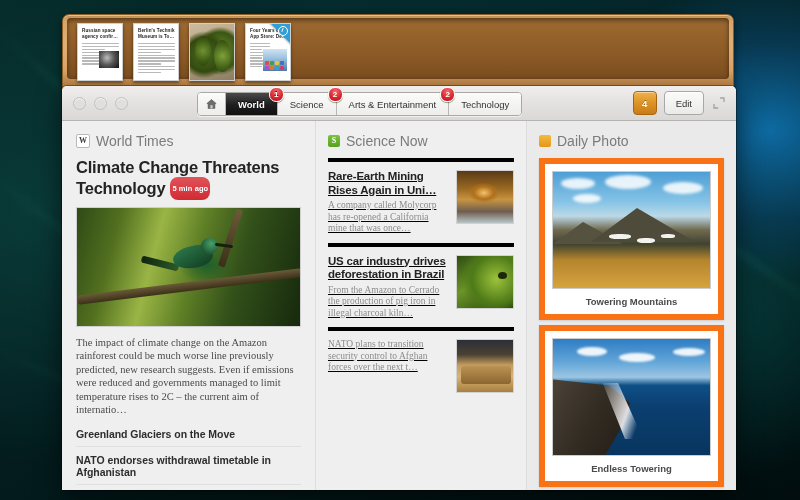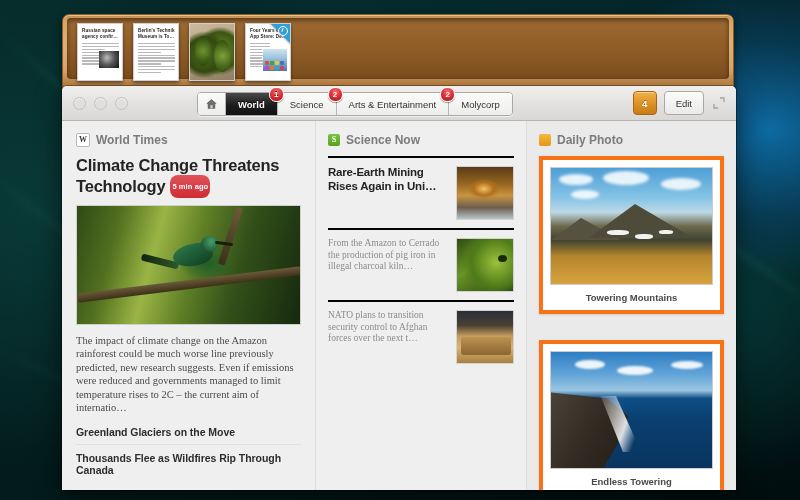--- a/index.html
+++ b/index.html
@@ -121,21 +121,21 @@
   .col{position:relative;height:370px;box-sizing:border-box;overflow:hidden;}
   #col-left{width:253px;padding:12px 14px 0 14px;}
   #col-mid{width:212px;padding:12px 12px 0 12px;border-left:1px solid #dcdcdc;border-right:1px solid #dcdcdc;}
   #col-right{width:209px;padding:12px 12px 0 12px;background:#ebeaea;}
   .src-head{display:flex;align-items:center;gap:6px;margin-bottom:9px;}
   .src-icon{width:12px;height:12px;border-radius:2px;font-size:8px;font-weight:bold;color:#fff;
             display:flex;align-items:center;justify-content:center;line-height:1;}
   .src-icon.wt{background:#fff;border:1px solid #b9b9b9;color:#3a3a3a;font-family:"Liberation Serif",serif;font-size:8px;}
   .src-icon.sn{background:linear-gradient(180deg,#7dc142 0%,#58a21f 100%);font-family:"Liberation Serif",serif;}
   .src-icon.dp{background:linear-gradient(180deg,#f5b93e 0%,#e39718 100%);}
-  .src-name{font-size:12px;font-weight:bold;color:#7b7b7b;}
+  .src-name{font-size:14px;font-weight:normal;color:#7b7b7b;}
   
   .lead-title{
     font-size:16.5px;font-weight:bold;color:#232323;line-height:19px;
     letter-spacing:-.2px;margin:0 0 7px 0;
   }
   .time-badge{
     display:inline-block;vertical-align:3px;margin-left:5px;
     background:linear-gradient(180deg,#e2535a 0%,#cf2b33 100%);
     color:#fff;font-size:7.5px;font-weight:bold;border-radius:8px;padding:2px 2px;
     letter-spacing:.1px;
@@ -155,42 +155,42 @@
   .bird-beak{position:absolute;left:138px;top:36px;width:18px;height:3px;background:#15210f;border-radius:2px;transform:rotate(8deg);}
   .bird-tail{position:absolute;left:64px;top:52px;width:38px;height:7px;background:linear-gradient(90deg,#11240e,#2c5a2a);border-radius:3px;transform:rotate(14deg);}
   .lead-body{font-family:"Liberation Serif",serif;font-size:10.5px;color:#4a4a4a;line-height:13.4px;margin:0 0 10px 0;}
   .hl-list{list-style:none;margin:0;padding:0;}
   .hl-item{
     font-size:10.5px;font-weight:bold;color:#2d2d2d;
     padding:7px 0 6px 0;border-top:1px solid #e0e0e0;letter-spacing:-.05px;
   }
   .hl-item:first-child{border-top:none;padding-top:2px;}
   
-  .art{display:flex;gap:8px;padding:8px 0;border-top:2px solid #000000;}
+  .art{display:flex;gap:8px;padding:8px 0;border-top:4px solid #000000;text-decoration:underline;}
   .art:first-of-type{border-top:none;padding-top:0;}
   .art-txt{flex:1;min-width:0;}
   .art-title{font-size:11.5px;font-weight:bold;color:#222;line-height:13.5px;letter-spacing:-.2px;margin:0 0 3px 0;}
   .art-sum{font-family:"Liberation Serif",serif;font-size:9.5px;color:#8c8c8c;line-height:11.5px;margin:0;}
   .art-thumb{width:58px;height:54px;flex:0 0 58px;border:1px solid #d2d2d2;box-sizing:border-box;overflow:hidden;position:relative;}
   .th-mine{background:
       radial-gradient(ellipse 22px 14px at 48% 42%,#f5c26a 0%,#b0701b 45%,rgba(0,0,0,0) 72%),
       linear-gradient(180deg,#5a3a16 0%,#9c6a22 35%,#c89341 55%,#6d5e4f 78%,#b9c4c8 100%);}
   .th-bear{background:linear-gradient(180deg,#6f8492 0%,#8fa3ad 40%,#5d7687 62%,#3c5563 100%);}
   .th-bear:after{content:"";position:absolute;left:8px;top:12px;width:44px;height:26px;border-radius:48% 40% 35% 45%;
       background:linear-gradient(170deg,#f4f2ea 0%,#ded9c9 60%,#b5ae9a 100%);}
   .th-leaf{background:
       radial-gradient(circle at 70% 45%,#9cc23b 0%,#4e7a18 50%,rgba(0,0,0,0) 72%),
       linear-gradient(150deg,#2f4d12 0%,#6b9526 45%,#223d0e 100%);}
   .th-leaf:after{content:"";position:absolute;right:6px;top:16px;width:9px;height:7px;border-radius:50%;background:#1c2a0b;}
   .th-tank{background:linear-gradient(180deg,#2b2f38 0%,#4a4133 28%,#c39b5e 48%,#d8b478 70%,#a8803f 100%);}
   .th-tank:after{content:"";position:absolute;left:4px;top:26px;width:50px;height:18px;border-radius:3px;
       background:linear-gradient(180deg,#bd9252 0%,#8b6632 100%);}
   
   .photo-card{
-    background:#fff;border:4px solid #f97316;padding:7px;margin-bottom:26px;
+    background:#fff;border:6px solid #f97316;padding:7px;margin-bottom:5px;
     box-shadow:0 1px 2px rgba(0,0,0,.12);
   }
   .photo-frame{width:100%;height:118px;border:1px solid #ccc;box-sizing:border-box;overflow:hidden;position:relative;}
   .ph-mountain{background:
       linear-gradient(180deg,#4e9fd6 0%,#86c4e6 26%,#bcd9e6 38%,#6f6a4e 50%,#3f4330 62%,#b5852d 76%,#d7a33f 100%);}
   .ph-mountain .peak{position:absolute;left:38px;top:36px;width:0;height:0;
       border-left:46px solid transparent;border-right:58px solid transparent;border-bottom:34px solid #4e4b3a;}
   .ph-mountain .peak2{position:absolute;left:0;top:50px;width:0;height:0;
       border-left:30px solid transparent;border-right:40px solid transparent;border-bottom:22px solid #565240;}
   .ph-mountain .cloud{position:absolute;background:rgba(255,255,255,.85);border-radius:50%;filter:blur(1.5px);}
@@ -314,21 +314,21 @@
         <span>Science</span>
         <span class="badge">2</span>
       </div>
 
       <div class="tab">
         <span>Arts &amp; Entertainment</span>
         <span class="badge">2</span>
       </div>
 
       <div class="tab">
-        <span>Molycorp</span>
+        <span>Technology</span>
       </div>
     </div>
 
     <div id="tb-right">
       <div id="count-btn">4</div>
       <div id="edit-btn">Edit</div>
       <div id="fullscreen-btn">
         <svg width="14" height="14" viewBox="0 0 14 14">
           <path d="M8 2 L12 2 L12 6" fill="none" stroke="#555" stroke-width="1.3"></path>
           <path d="M6 12 L2 12 L2 8" fill="none" stroke="#555" stroke-width="1.3"></path>
@@ -355,41 +355,44 @@
         <div class="bird-tail"></div>
         <div class="bird-body"></div>
         <div class="bird-head"></div>
         <div class="bird-beak"></div>
       </div>
 
       <p class="lead-body">The impact of climate change on the Amazon rainforest could be much worse line previously predicted, new research suggests. Even if emissions were reduced and governments managed to limit temperature rises to 2C – the current aim of internatio…</p>
 
       <ul class="hl-list">
         <li class="hl-item">Greenland Glaciers on the Move</li>
+        <li class="hl-item">NATO endorses withdrawal timetable in Afghanistan</li>
         <li class="hl-item">Thousands Flee as Wildfires Rip Through Canada</li>
 
       </ul>
     </div>
 
     <div class="col" id="col-mid">
       <div class="src-head">
         <span class="src-icon sn">S</span>
         <span class="src-name">Science Now</span>
       </div>
 
       <div class="art">
         <div class="art-txt">
           <div class="art-title">Rare-Earth Mining Rises Again in Uni…</div>
+          <p class="art-sum">A company called Molycorp has re-opened a California mine that was once…</p>
         </div>
         <div class="art-thumb th-mine"></div>
       </div>
 
 
       <div class="art">
         <div class="art-txt">
+          <div class="art-title">US car industry drives deforestation in Brazil</div>
           <p class="art-sum">From the Amazon to Cerrado the production of pig iron in illegal charcoal kiln…</p>
         </div>
         <div class="art-thumb th-leaf"></div>
       </div>
 
       <div class="art">
         <div class="art-txt">
           <p class="art-sum">NATO plans to transition security control to Afghan forces over the next t…</p>
         </div>
         <div class="art-thumb th-tank"></div>

